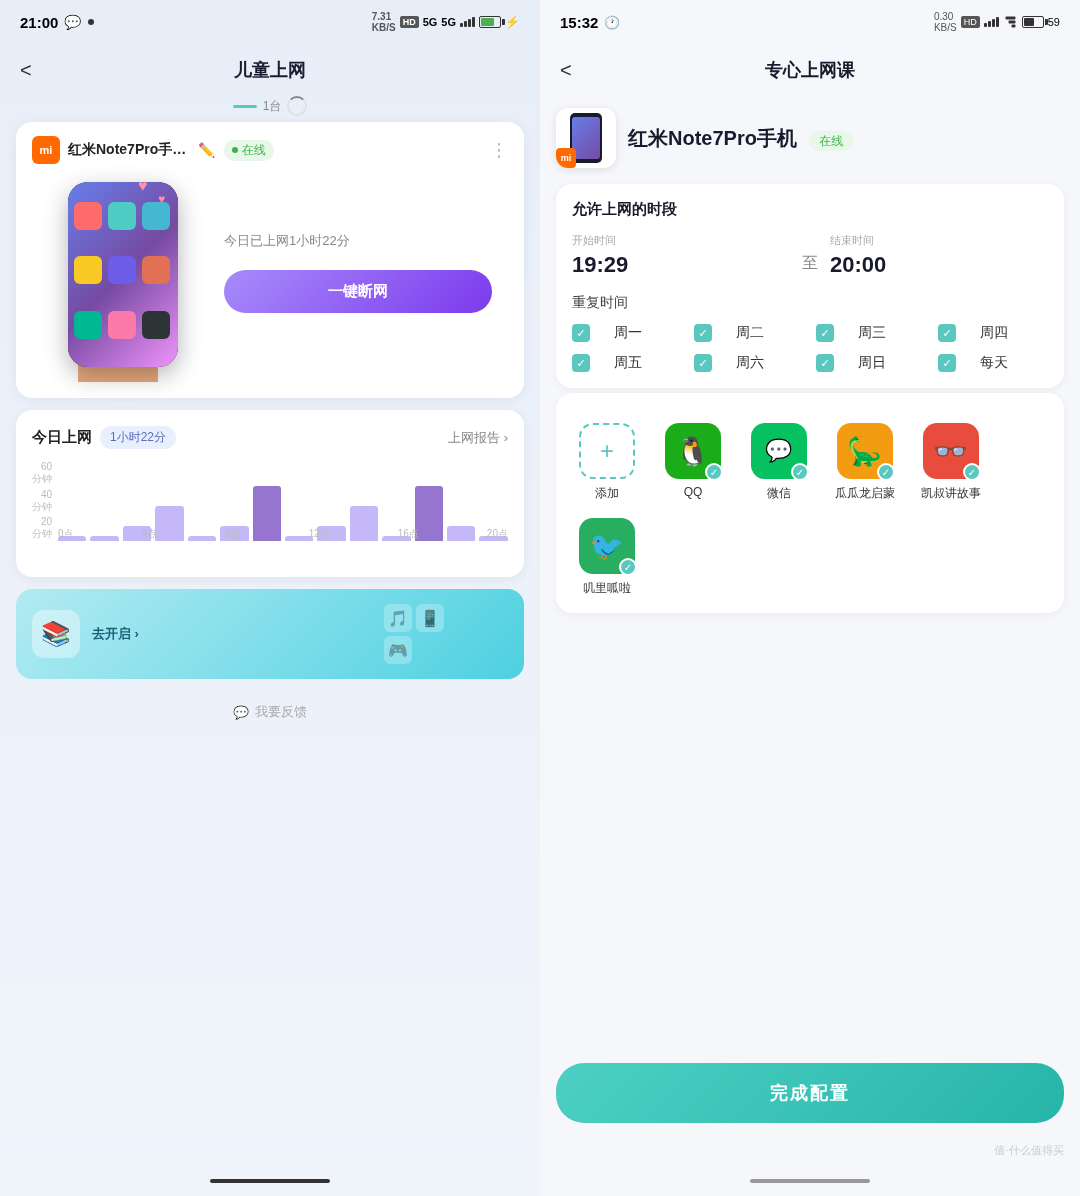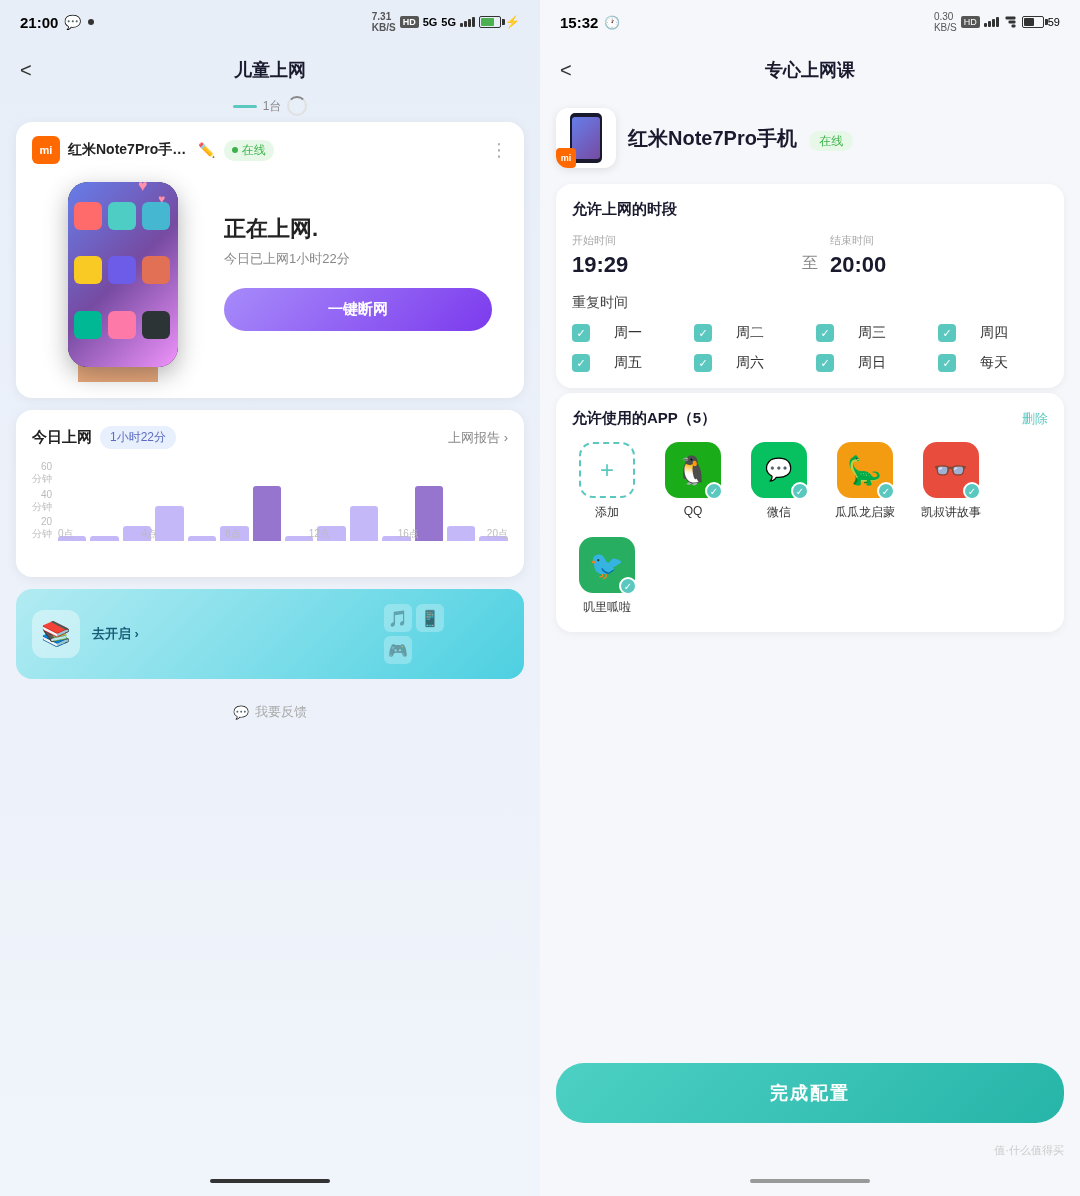--- a/index.html
+++ b/index.html
@@ -743,21 +743,20 @@
             <div class="app-icon-small"></div>
             <div class="app-icon-small"></div>
             <div class="app-icon-small"></div>
             <div class="app-icon-small"></div>
           </div>
         </div>
         <div class="heart-1">♥</div>
         <div class="heart-2">♥</div>
       </div>
       <div class="online-text-area">
-        <div class="online-title">正在上网.</div>
         <div class="online-subtitle">今日已上网1小时22分</div>
         <button class="disconnect-btn">一键断网</button>
       </div>
     </div>
   </div>
 
   <div class="stats-card">
     <div class="stats-header">
       <div style="display:flex;align-items:center;gap:8px;">
         <span class="stats-title">今日上网</span>
@@ -918,24 +917,20 @@
           <span>周日</span>
         </div>
         <div class="day-item">
           <div class="day-checkbox"></div>
           <span>每天</span>
         </div>
       </div>
     </div>
 
     <div class="section-card">
-      <div class="apps-header">
-        <span class="section-title" style="margin-bottom:0;">允许使用的APP（5）</span>
-        <span class="delete-btn">删除</span>
-      </div>
       <div class="apps-grid" style="margin-top:14px;">
 
         <div class="app-item">
           <div class="add-app-btn">+</div>
           <span class="app-name">添加</span>
         </div>
 
         <div class="app-item">
           <div class="app-icon-wrapper">
             <div class="app-icon" style="background:#1aad19;">🐧</div>

